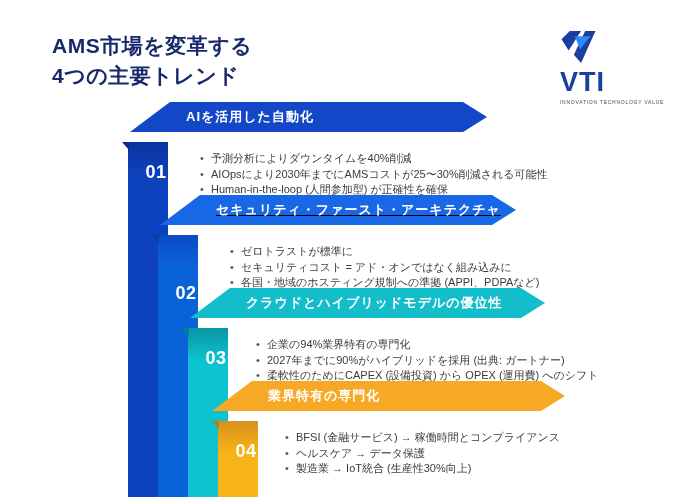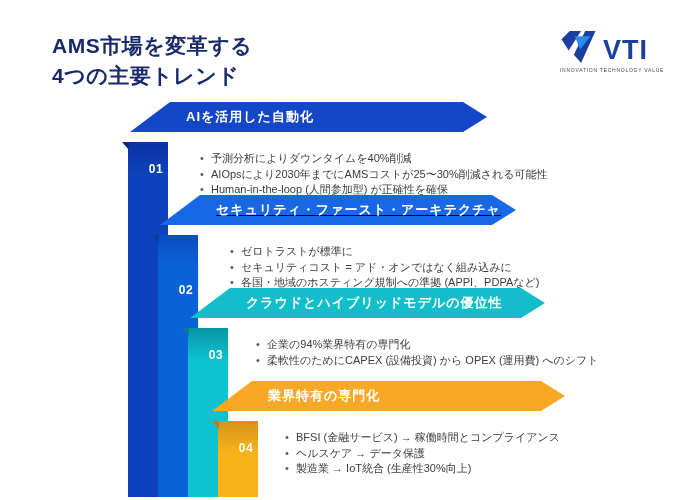--- a/index.html
+++ b/index.html
@@ -9,33 +9,33 @@
     font-family:"Liberation Sans","DejaVu Sans",sans-serif;
   }
   
   .title{
     position:absolute;left:52px;top:31px;
     font-size:21px;font-weight:bold;line-height:30px;letter-spacing:.5px;
     color:#17296b;
   }
   
   .logo{position:absolute;left:560px;top:30px;width:120px;}
-  .logo-row{display:flex;align-items:flex-end;gap:5px;}
+  .logo-row{display:flex;align-items:flex-start;gap:5px;flex-direction:column;}
   .logo-mark{width:38px;height:34px;flex:0 0 auto;}
   .logo-dark{fill:var(--ld,#1b3f9e);}
   .logo-light{fill:var(--ll,#2b8bf2);}
   .logo-text{font-size:27px;font-weight:bold;color:#1b3f9e;letter-spacing:1px;line-height:1;}
   .logo-tagline{
     margin-top:4px;font-size:7px;letter-spacing:1px;color:#4a4a4a;white-space:nowrap;
     transform:scale(.72);transform-origin:left top;
   }
   
   .ribbon{position:absolute;width:40px;background:linear-gradient(180deg,var(--rt) 0px,var(--rc) 32px);}
   .fold{position:absolute;width:7px;height:8px;background:var(--fc);clip-path:polygon(0 0,100% 0,100% 100%);}
-  .num{position:absolute;width:56px;text-align:center;color:#ffffff;font-size:12px;font-weight:600;letter-spacing:.5px;z-index:6;}
+  .num{position:absolute;width:56px;text-align:center;color:#ffffff;font-size:18px;font-weight:600;letter-spacing:.5px;z-index:6;}
   .banner{
     position:absolute;height:30px;z-index:5;display:flex;align-items:center;
     padding-left:56px;background:var(--bc);
     clip-path:polygon(0 100%,40px 0,calc(100% - 24px) 0,100% 50%,calc(100% - 24px) 100%);
     filter:drop-shadow(0 2px 2px rgba(20,40,90,.18));
   }
   .banner-label{color:#ffffff;font-weight:bold;font-size:13px;letter-spacing:1px;white-space:nowrap;}
   .bullets{position:absolute;margin:0;padding:0;list-style:none;font-size:11px;line-height:15.5px;color:#3b3b3b;}
   .bullets li{position:relative;padding-left:13px;white-space:nowrap;}
   .bullets li::before{content:"\2022";position:absolute;left:2px;color:#555555;}
@@ -116,20 +116,21 @@
 
   <section class="t2">
     <div class="ribbon" style="--rt: #0895a5; --rc: #0cc3cf;"></div>
     <div class="fold" style="--fc: #077f8d;"></div>
     <div class="num">03</div>
     <div class="banner" style="--bc: #13bdca;">
       <span class="banner-label">クラウドとハイブリッドモデルの優位性</span>
     </div>
     <ul class="bullets">
       <li>企業の94%業界特有の専門化</li>
+      <li>2027年までに90%がハイブリッドを採用 (出典: ガートナー)</li>
       <li>柔軟性のためにCAPEX (設備投資) から OPEX (運用費) へのシフト</li>
     </ul>
   </section>
 
   <section class="t3">
     <div class="ribbon" style="--rt: #d8921b; --rc: #f8b318;"></div>
     <div class="fold" style="--fc: #b87c12;"></div>
     <div class="num">04</div>
     <div class="banner" style="--bc: #f7a824;">
       <span class="banner-label">業界特有の専門化</span>

